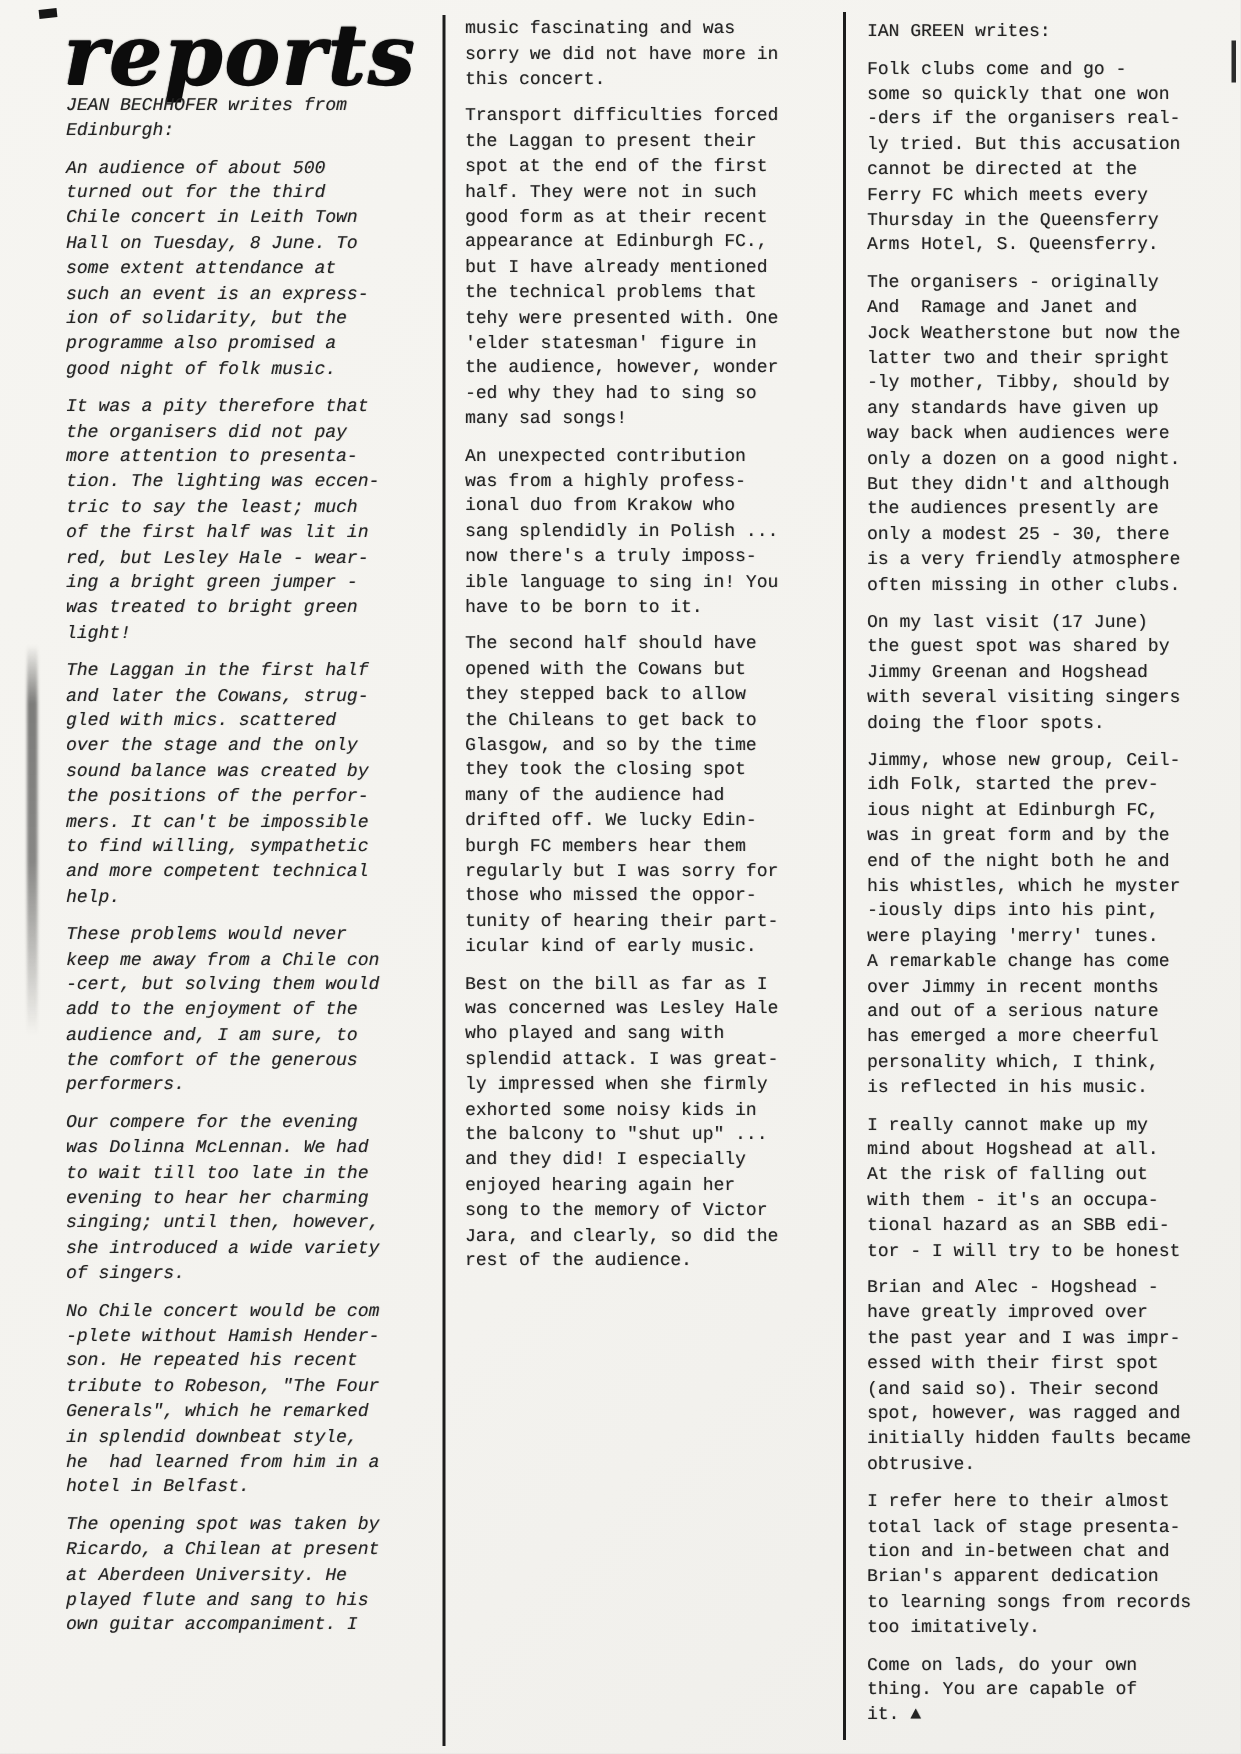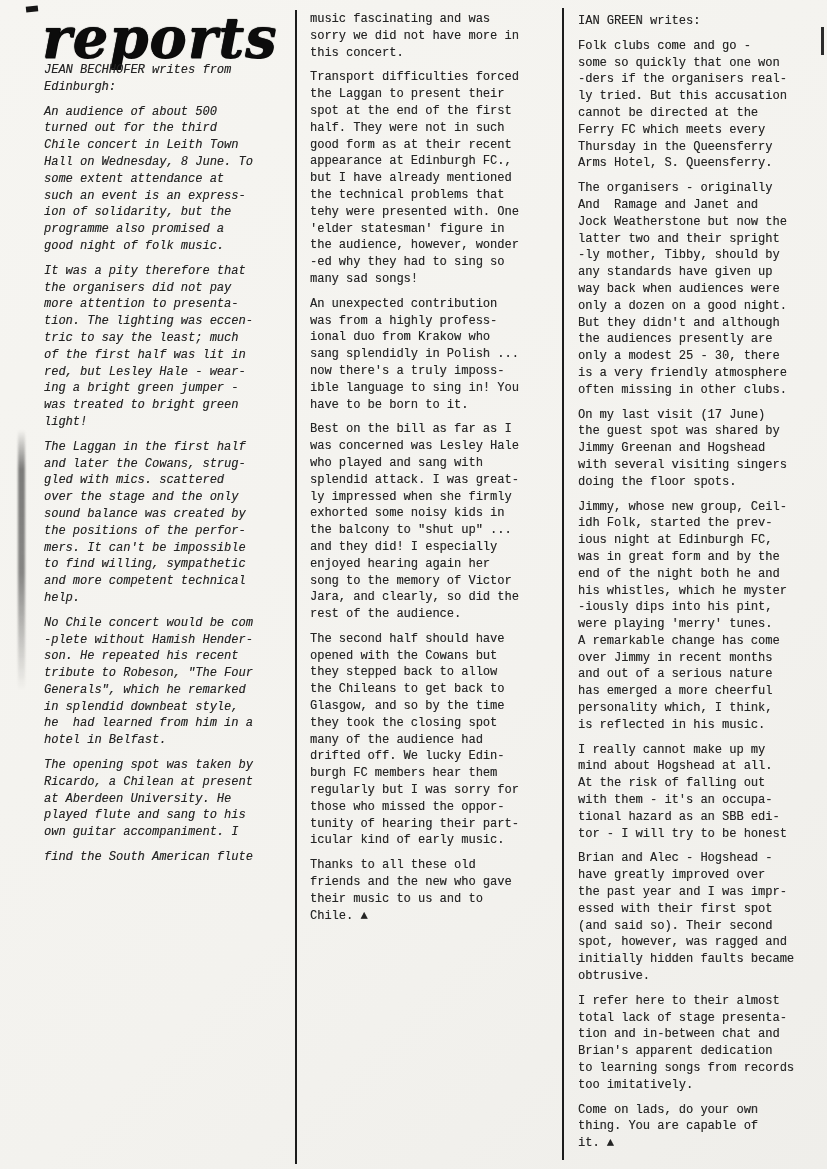--- a/index.html
+++ b/index.html
@@ -85,21 +85,21 @@
 
   <div class="divider divider-1"></div>
   <div class="divider divider-2"></div>
 
   <div class="col col-1">
     <p class="byline">JEAN BECHHOFER writes from
 Edinburgh:</p>
     <p>An audience of about 500
 turned out for the third
 Chile concert in Leith Town
-Hall on Wednesday, 8 June. To
+Hall on Tuesday, 8 June. To
 some extent attendance at
 such an event is an express-
 ion of solidarity, but the
 programme also promised a
 good night of folk music.</p>
     <p>It was a pity therefore that
 the organisers did not pay
 more attention to presenta-
 tion. The lighting was eccen-
 tric to say the least; much
@@ -111,34 +111,47 @@
     <p>The Laggan in the first half
 and later the Cowans, strug-
 gled with mics. scattered
 over the stage and the only
 sound balance was created by
 the positions of the perfor-
 mers. It can't be impossible
 to find willing, sympathetic
 and more competent technical
 help.</p>
+    <p>These problems would never
+keep me away from a Chile con
+-cert, but solving them would
+add to the enjoyment of the
+audience and, I am sure, to
+the comfort of the generous
+performers.</p>
+    <p>Our compere for the evening
+was Dolinna McLennan. We had
+to wait till too late in the
+evening to hear her charming
+singing; until then, however,
+she introduced a wide variety
+of singers.</p>
     <p>No Chile concert would be com
 -plete without Hamish Hender-
 son. He repeated his recent
 tribute to Robeson, "The Four
 Generals", which he remarked
 in splendid downbeat style,
 he  had learned from him in a
 hotel in Belfast.</p>
     <p>The opening spot was taken by
 Ricardo, a Chilean at present
 at Aberdeen University. He
 played flute and sang to his
 own guitar accompaniment. I</p>
-    <p>find the South American flute</p>
   </div>
 
   <div class="col col-2">
     <p>music fascinating and was
 sorry we did not have more in
 this concert.</p>
     <p>Transport difficulties forced
 the Laggan to present their
 spot at the end of the first
 half. They were not in such
@@ -151,49 +164,45 @@
 the audience, however, wonder
 -ed why they had to sing so
 many sad songs!</p>
     <p>An unexpected contribution
 was from a highly profess-
 ional duo from Krakow who
 sang splendidly in Polish ...
 now there's a truly imposs-
 ible language to sing in! You
 have to be born to it.</p>
-    <p>Best on the bill as far as I
-was concerned was Lesley Hale
-who played and sang with
-splendid attack. I was great-
-ly impressed when she firmly
-exhorted some noisy kids in
-the balcony to "shut up" ...
-and they did! I especially
-enjoyed hearing again her
-song to the memory of Victor
-Jara, and clearly, so did the
-rest of the audience.</p>
     <p>The second half should have
 opened with the Cowans but
 they stepped back to allow
 the Chileans to get back to
 Glasgow, and so by the time
 they took the closing spot
 many of the audience had
 drifted off. We lucky Edin-
 burgh FC members hear them
 regularly but I was sorry for
 those who missed the oppor-
 tunity of hearing their part-
 icular kind of early music.</p>
-    <p>Thanks to all these old
-friends and the new who gave
-their music to us and to
-Chile. ▲</p>
+    <p>Best on the bill as far as I
+was concerned was Lesley Hale
+who played and sang with
+splendid attack. I was great-
+ly impressed when she firmly
+exhorted some noisy kids in
+the balcony to "shut up" ...
+and they did! I especially
+enjoyed hearing again her
+song to the memory of Victor
+Jara, and clearly, so did the
+rest of the audience.</p>
   </div>
 
   <div class="col col-3">
     <p class="byline">IAN GREEN writes:</p>
     <p>Folk clubs come and go -
 some so quickly that one won
 -ders if the organisers real-
 ly tried. But this accusation
 cannot be directed at the
 Ferry FC which meets every

